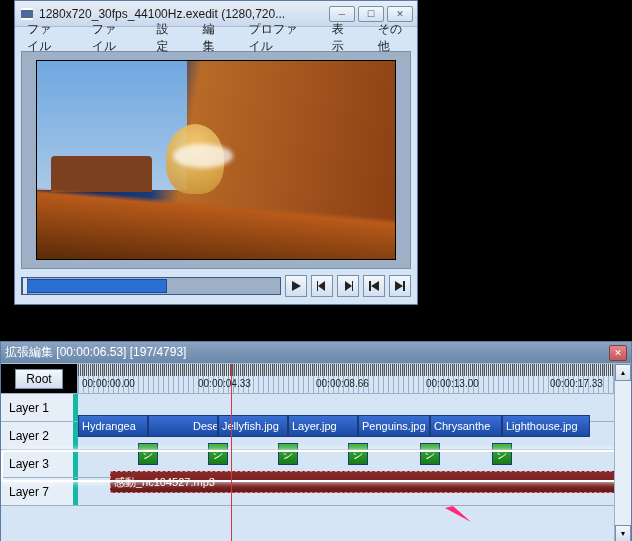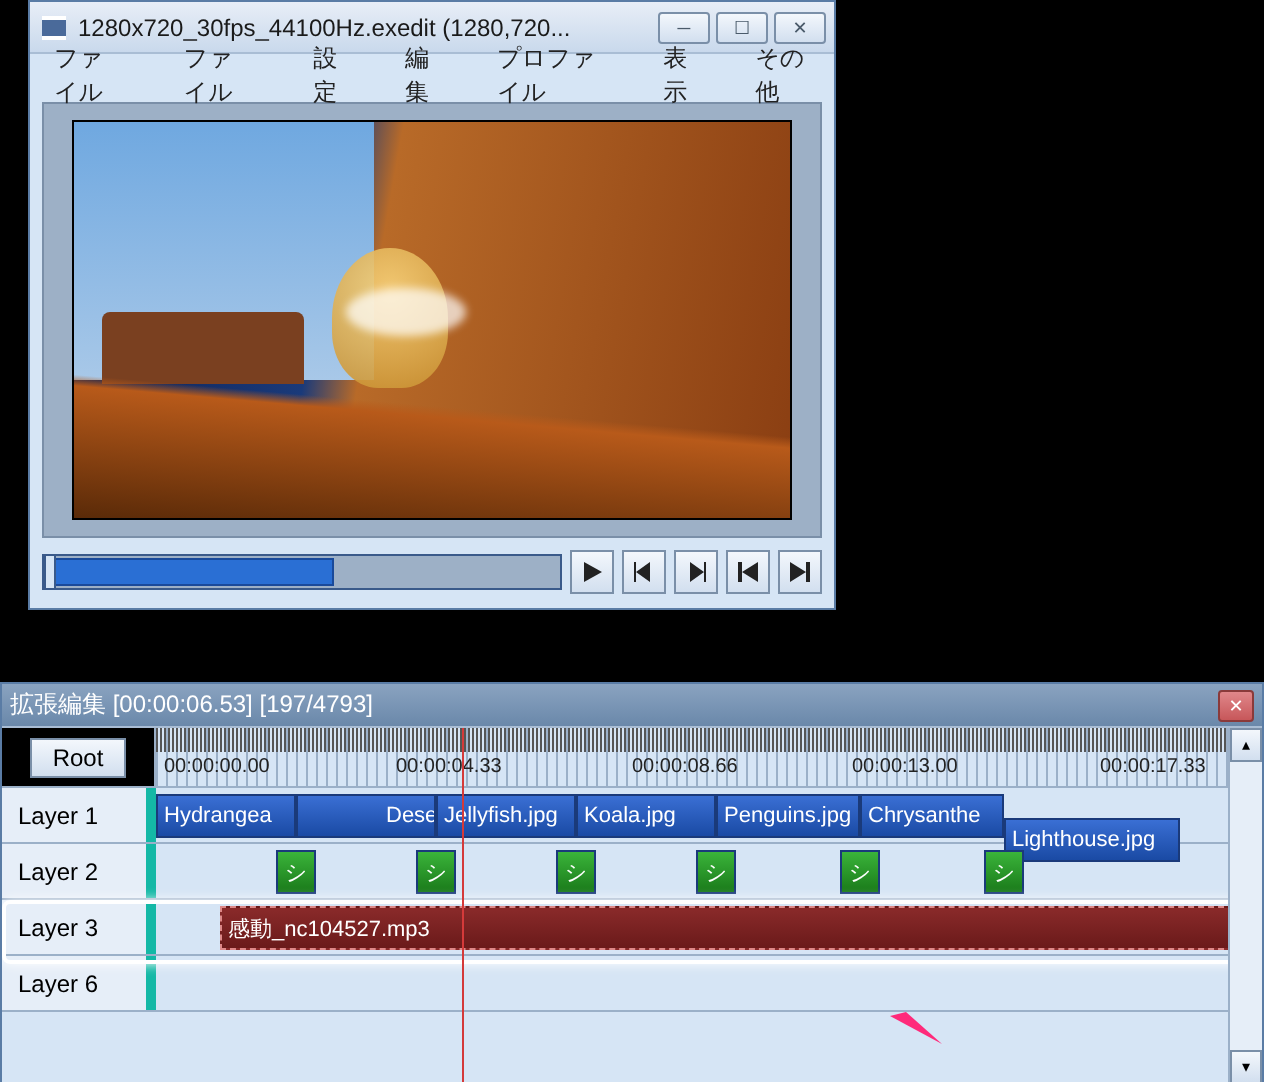--- a/index.html
+++ b/index.html
@@ -33,21 +33,21 @@
 .tl-body{background:#d6e5f5;height:178px;position:relative;overflow:hidden}
 .ruler-row{height:30px;display:flex;border-bottom:1px solid #9bb0c8}
 .rootcell{width:77px;border-right:1px solid #9bb0c8;display:flex;align-items:center;justify-content:center;background:#000000}
 .rootbtn{padding:2px 10px;border:1px solid #7a8fa8;background:linear-gradient(#f3f7fc,#d2dfef);cursor:pointer}
 .ruler{flex:1;position:relative;background:repeating-linear-gradient(90deg,#9bb0c8 0,#9bb0c8 1px,transparent 1px,transparent 5px)}
 .ruler .tick{position:absolute;top:14px;font-size:10px;color:#222;white-space:nowrap}
 .ruler .ticks{position:absolute;top:0;height:12px;width:100%;background:repeating-linear-gradient(90deg,#555 0,#555 1px,transparent 1px,transparent 2px)}
 .layer-row{height:28px;display:flex;border-bottom:1px solid #9bb0c8}
 .layer-head{width:77px;border-right:5px solid #14b8a6;display:flex;align-items:center;padding-left:8px;background:#e6eef8}
 .layer-track{flex:1;position:relative}
-.clip{position:absolute;top:3px;height:22px;border:1px solid #1a3a7a;display:flex;align-items:center;padding:0 3px;color:#fff;font-size:11px;overflow:hidden;white-space:nowrap;cursor:pointer}
+.clip{position:absolute;top:21px;height:22px;border:1px solid #1a3a7a;display:flex;align-items:center;padding:0 3px;color:#fff;font-size:11px;overflow:hidden;white-space:nowrap;cursor:pointer}
 .clip.img{background:linear-gradient(#3a6fd4,#1a4aa4)}
 .clip.scene{background:linear-gradient(#3ab43a,#1a7a1a);width:20px;justify-content:center}
 .clip.audio{background:linear-gradient(#8a2a2a,#6a1a1a);border:1px dashed #d88}
 .layer3-hl{position:absolute;left:0;top:86px;width:100%;height:32px;border:2px solid #fff;border-radius:4px;pointer-events:none;box-shadow:0 0 6px #fff}
 .playhead{position:absolute;left:230px;top:0;width:1px;height:178px;background:#d43a3a;pointer-events:none}
 .arrow{position:absolute;left:440px;top:128px;pointer-events:none}
 .arrow svg{width:32px;height:32px}
 .vscroll{position:absolute;right:0;top:0;width:17px;height:100%;background:#e6eef8;border-left:1px solid #9bb0c8}
 .vscroll .up,.vscroll .dn{height:17px;border:1px solid #7a8fa8;background:linear-gradient(#f3f7fc,#d2dfef);display:flex;align-items:center;justify-content:center;cursor:pointer;font-size:8px}
 .vscroll .dn{position:absolute;bottom:0;width:100%}
@@ -140,45 +140,45 @@
 
       </div>
     </div>
     <div id="layers">
         <div class="layer-row">
           <div class="layer-head">Layer 1</div>
           <div class="layer-track">
             <div class="clip img" style="left: 0px; width: 70px;">Hydrangea</div>
             <div class="clip img" style="left: 70px; width: 70px; padding-left: 44px;">Desert.jpg</div>
             <div class="clip img" style="left: 140px; width: 70px;">Jellyfish.jpg</div>
-            <div class="clip img" style="left: 210px; width: 70px;">Koala.jpg</div>
+            <div class="clip img" style="left: 210px; width: 70px;">Layer.jpg</div>
             <div class="clip img" style="left: 280px; width: 72px;">Penguins.jpg</div>
             <div class="clip img" style="left: 352px; width: 72px; text-align: center;">Chrysanthe</div>
-            <div class="clip img" style="left: 424px; width: 88px; margin-top: 12px;">Lighthouse.jpg</div>
+            <div class="clip img" style="left: 424px; width: 88px;">Lighthouse.jpg</div>
           </div>
         </div>
         <div class="layer-row">
           <div class="layer-head">Layer 2</div>
           <div class="layer-track">
             <div class="clip scene" style="left: 60px;">シ</div>
             <div class="clip scene" style="left: 130px;">シ</div>
             <div class="clip scene" style="left: 200px;">シ</div>
             <div class="clip scene" style="left: 270px;">シ</div>
             <div class="clip scene" style="left: 342px;">シ</div>
             <div class="clip scene" style="left: 414px;">シ</div>
           </div>
         </div>
         <div class="layer-row">
           <div class="layer-head">Layer 3</div>
           <div class="layer-track">
             <div class="clip audio" style="left: 0px; width: 512px; margin-left: 32px;">感動_nc104527.mp3</div>
           </div>
         </div>
         <div class="layer-row">
-          <div class="layer-head">Layer 6</div>
+          <div class="layer-head">Layer 7</div>
           <div class="layer-track"></div>
         </div>
       </div>
     <div class="layer3-hl"></div>
     <div class="playhead"></div>
     <div class="arrow"><svg viewBox="0 0 32 32">
           <path d="M30 30L4 16l8-2z" fill="#ff2a7a"></path>
         </svg></div>
     <div class="vscroll">
       <div class="up">▴</div>

